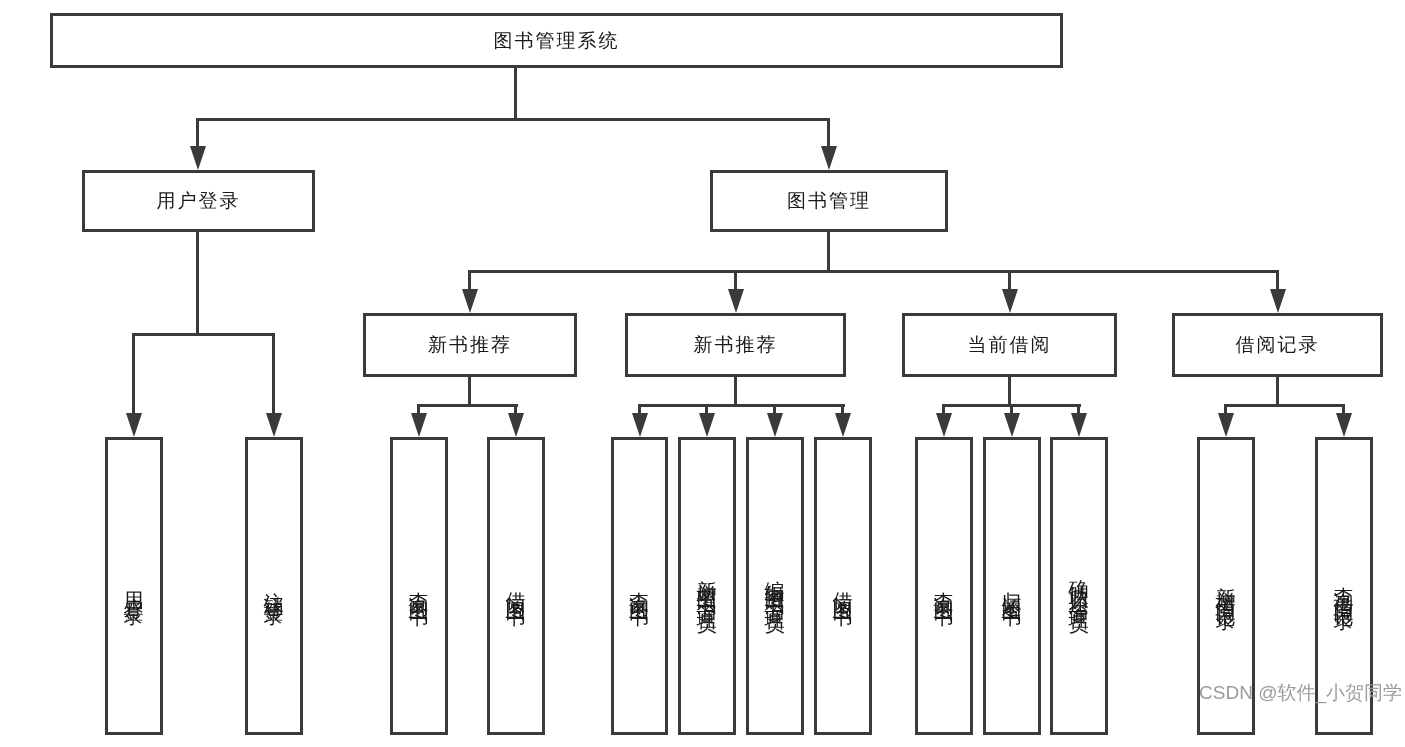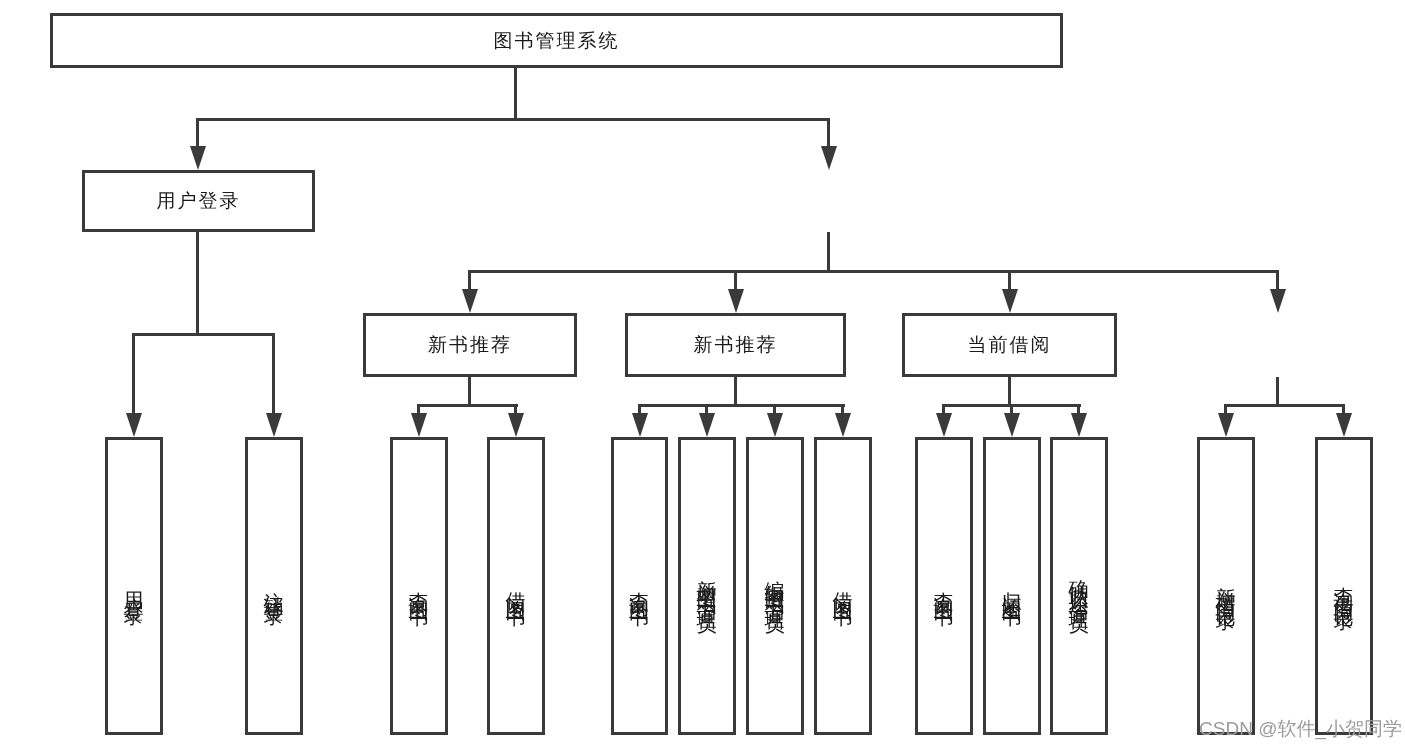--- a/index.html
+++ b/index.html
@@ -54,50 +54,56 @@
     position: absolute;
     width: 0;
     height: 0;
     border-left: 8px solid transparent;
     border-right: 8px solid transparent;
     border-top: 24px solid #3a3a3a;
   }
   .watermark {
     position: absolute;
     left: 1180px;
-    top: 716px;
+    top: 680px;
     width: 222px;
     font-size: 19px;
     color: #9b9b9b;
     white-space: nowrap;
     text-align: right;
     z-index: 5;
   }
 </style>
 </head>
 <body>
 
 <div id="stage">
 
   <div class="node h-label" style="left:10px; top:13px; width:1013px; height:55px;margin-left:40px;">
     <span>图书管理系统</span>
   </div>
 
   <div class="node h-label" style="left:82px; top:170px; width:233px; height:62px;">
     <span>用户登录</span>
   </div>
+  <div class="node h-label" style="left:710px; top:170px; width:238px; height:62px;">
+    <span>图书管理</span>
+  </div>
 
   <div class="node h-label" style="left:363px; top:313px; width:214px; height:64px;text-align:right;">
     <span>新书推荐</span>
   </div>
   <div class="node h-label" style="left:625px; top:313px; width:221px; height:64px;">
     <span>新书推荐</span>
   </div>
   <div class="node h-label" style="left:902px; top:313px; width:215px; height:64px;">
     <span>当前借阅</span>
+  </div>
+  <div class="node h-label" style="left:1172px; top:313px; width:211px; height:64px;">
+    <span>借阅记录</span>
   </div>
 
   <div class="node v-label" style="left:105px; top:437px; width:58px; height:298px;">
     <span class="vtext">用户登录</span>
   </div>
   <div class="node v-label" style="left:245px; top:437px; width:58px; height:298px;">
     <span class="vtext">注销登录</span>
   </div>
 
   <div class="node v-label" style="left:390px; top:437px; width:58px; height:298px;">

